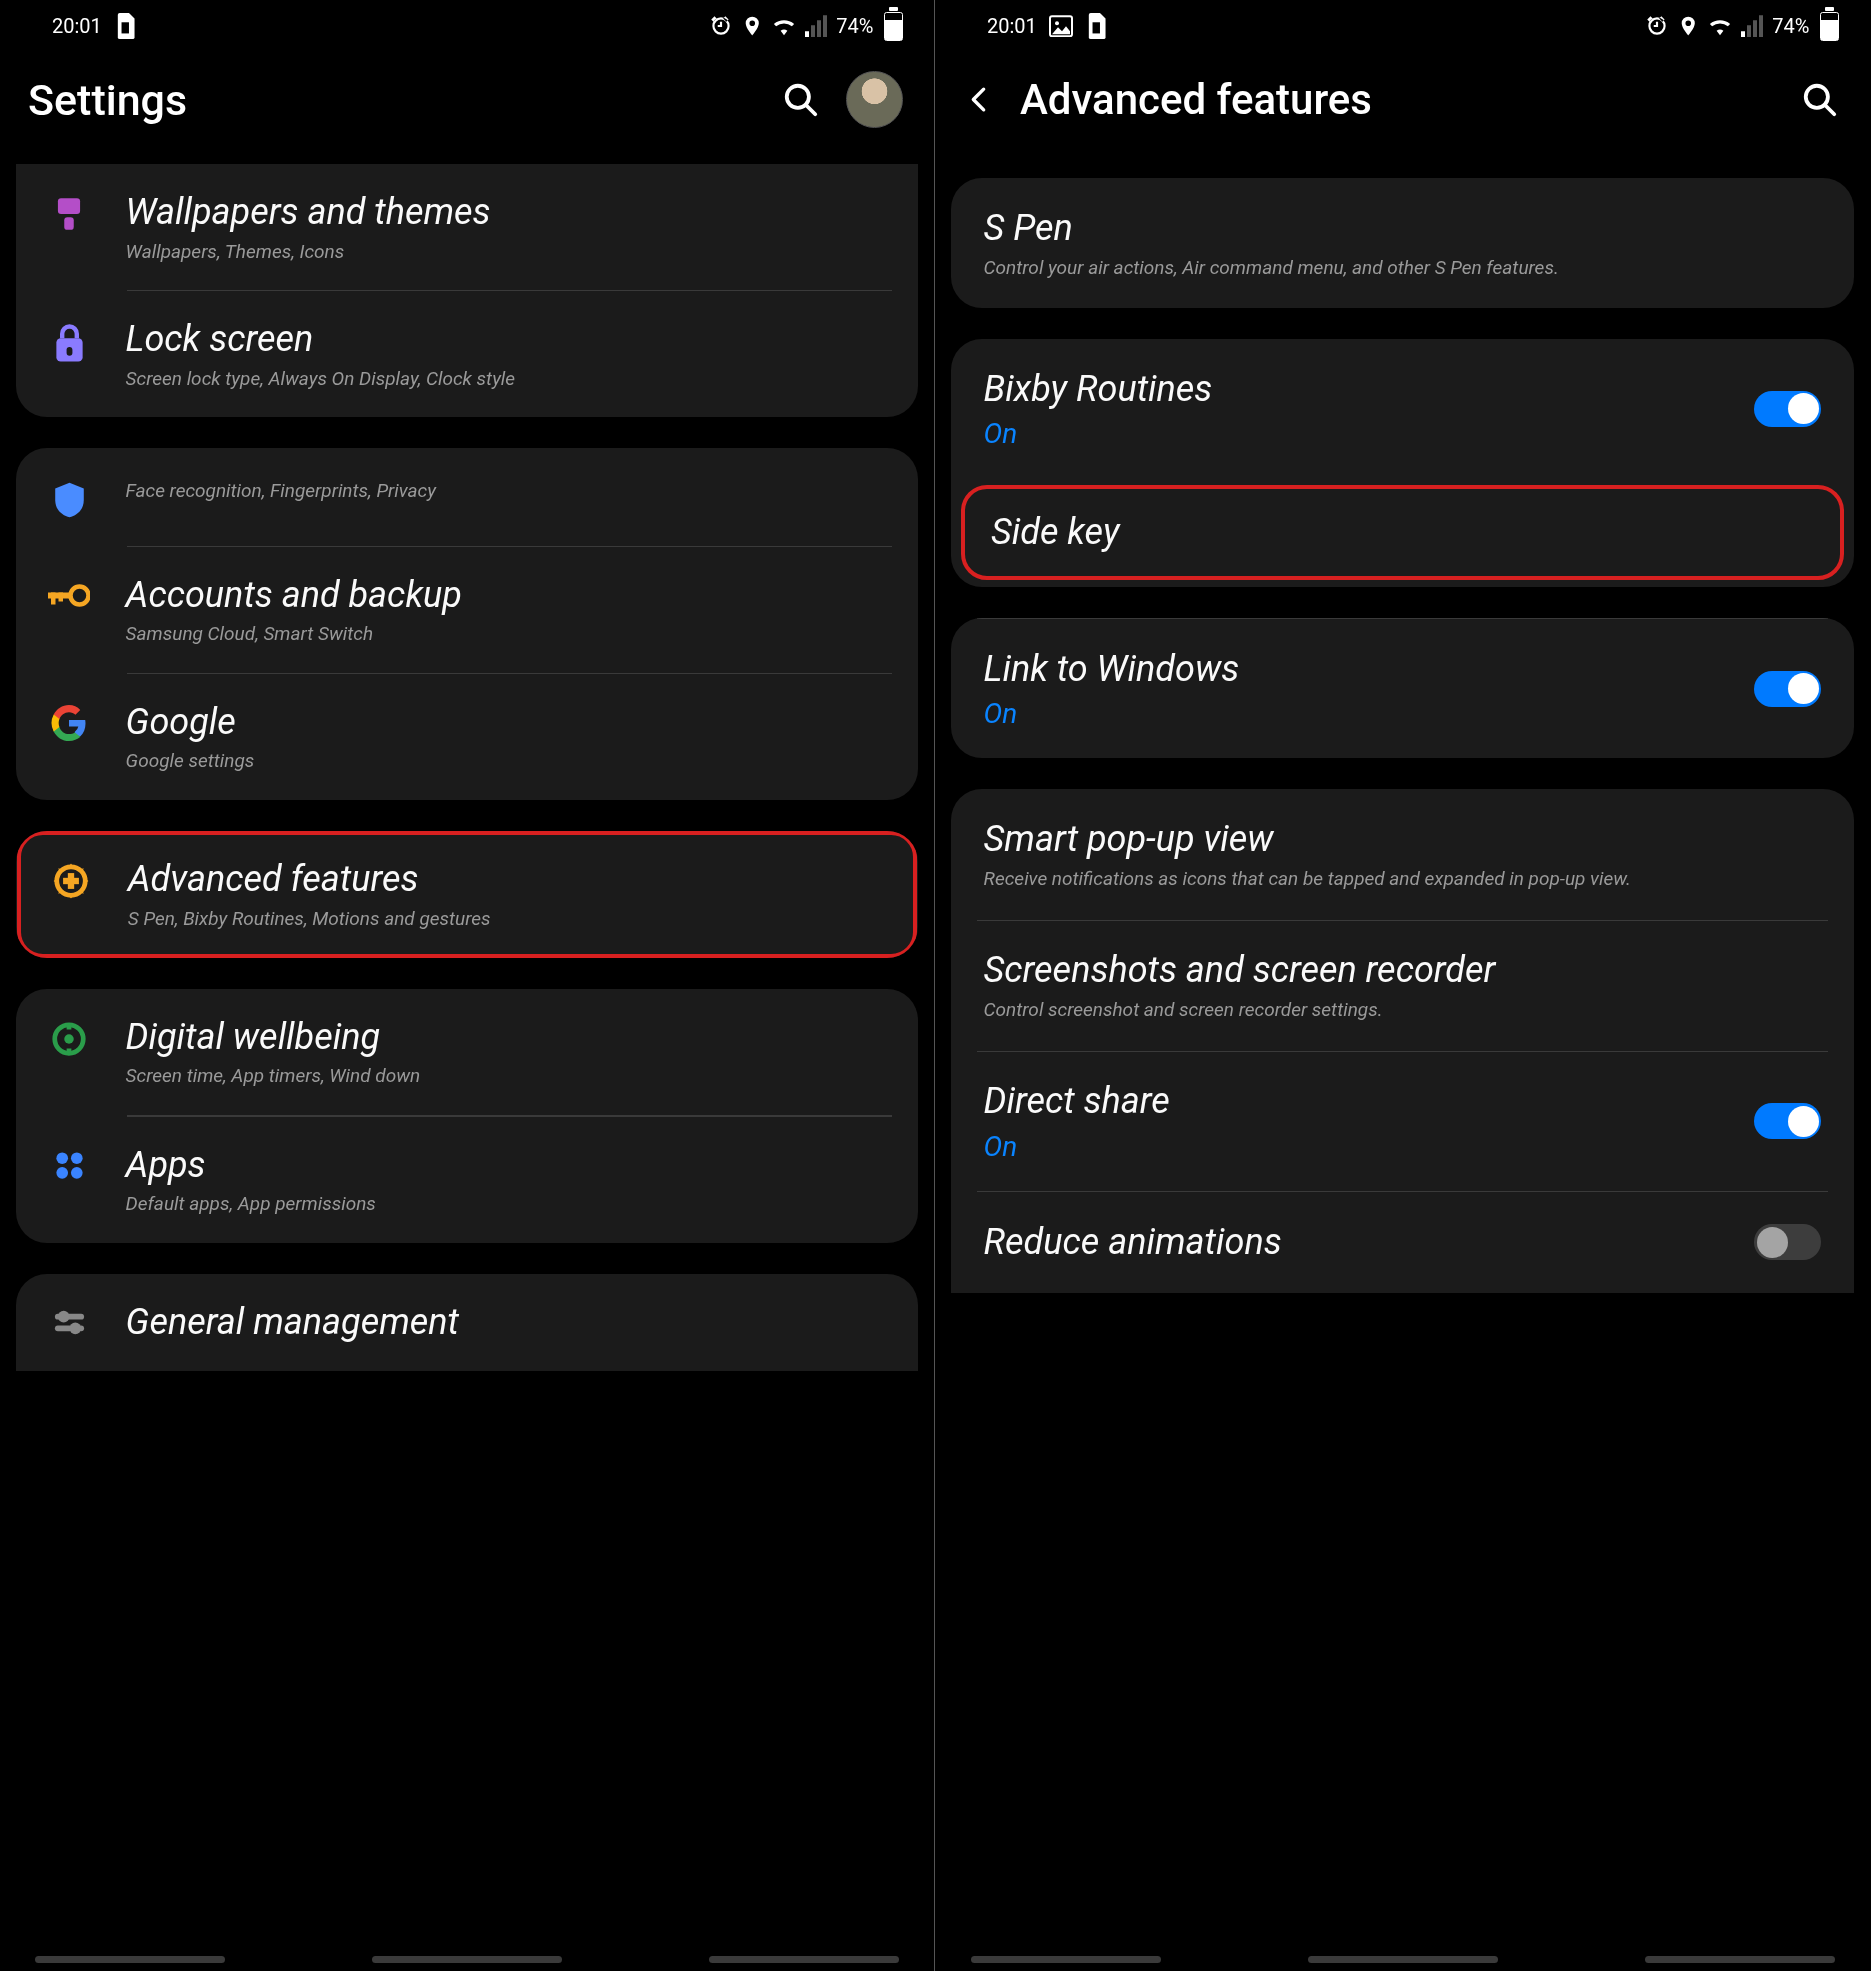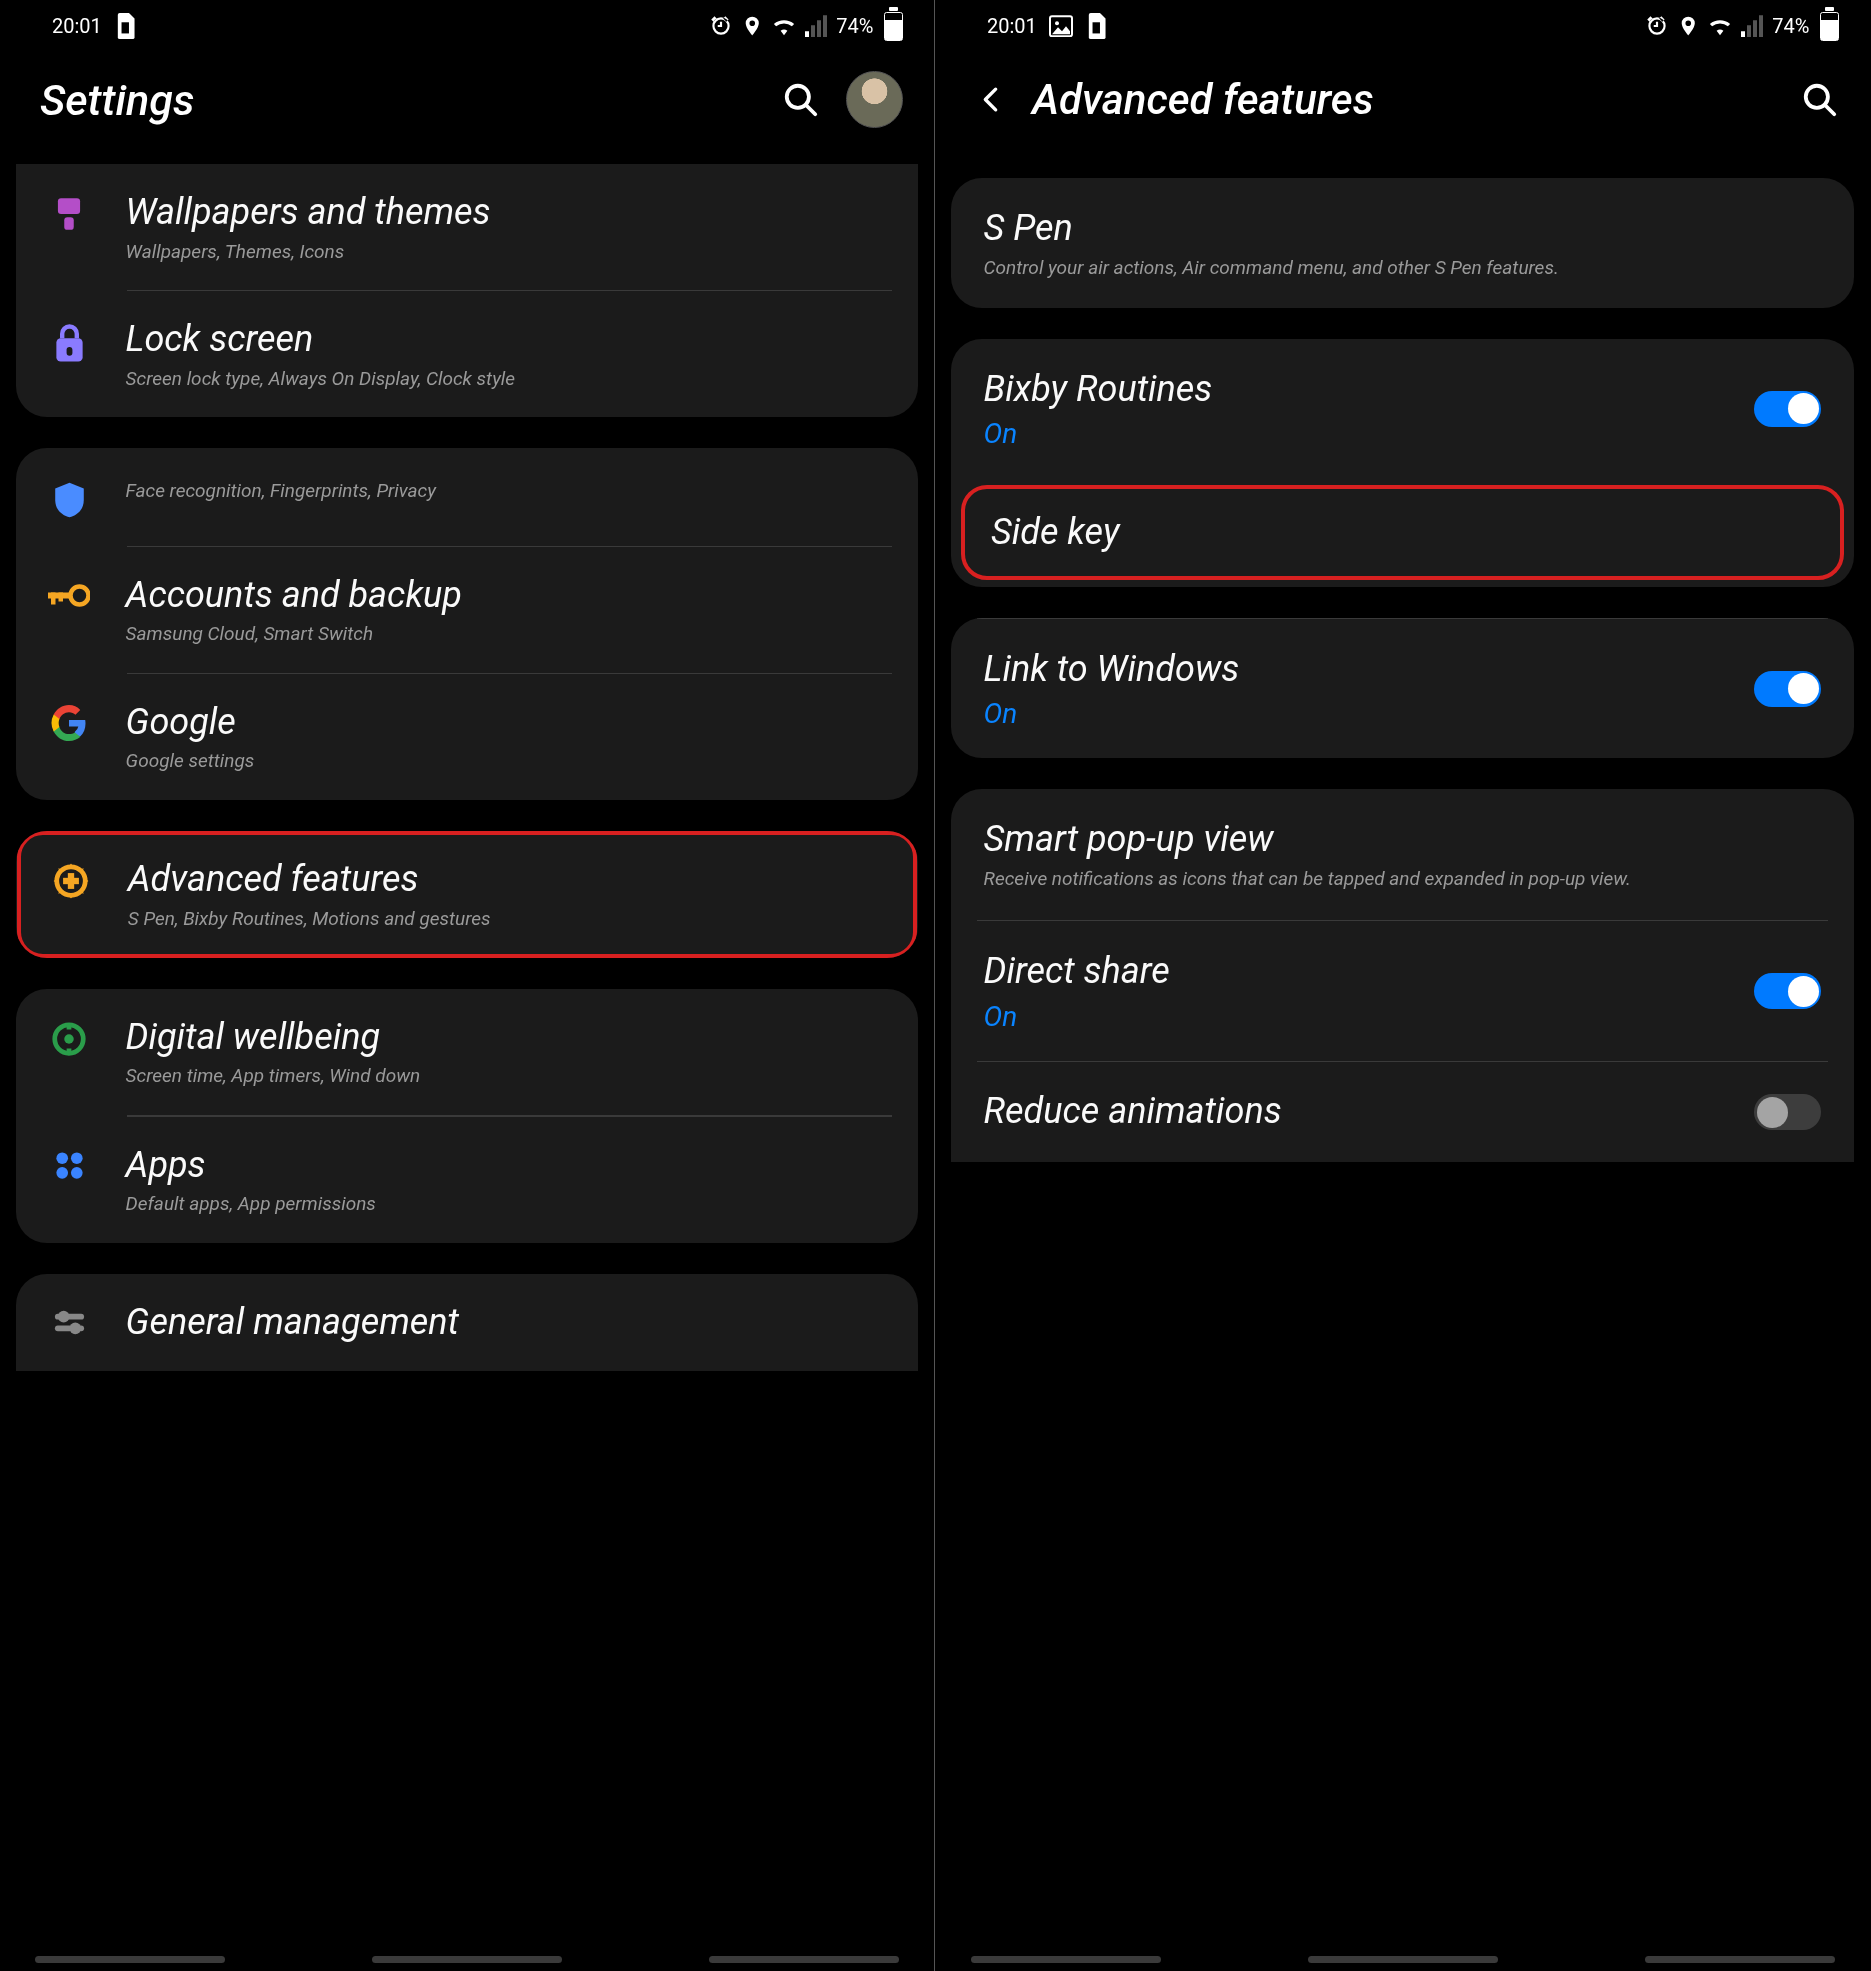--- a/index.html
+++ b/index.html
@@ -35,23 +35,22 @@
   .status-ico { display: inline-flex; align-items: center; }
   .battery-rect { width: 19px; height: 29px; border: 1.7px solid #fff; border-radius: 2.6px; position: relative; margin-left: 3.5px; }
   .battery-rect::before { content:""; position:absolute; top:-5.2px; left:4.3px; width:8.6px; height:3.5px; background:#fff; border-radius:0.9px;}
   .battery-rect::after { content:""; position:absolute; bottom:0; left:0; right:0; height:74%; background:#fff; }
 
   
   .header {
     height: 95px;
     display: flex;
     align-items: center;
-    padding: 0 31px 0 40px;
+    padding: 0 31px 0 28px;
     color: #fff;
-    font-style: italic;
   }
   .header-title { font-size: 43px; font-weight: 500; flex: 1; }
   .header-title.sub { font-size: 42px; }
   .header .back { margin-right: 26px; }
   .header .search { margin-left: auto; }
   .avatar {
     width: 57px; height: 57px; border-radius: 50%;
     background: radial-gradient(circle at 50% 35%, #d9c2a6 0 28%, #6a6a58 29% 100%);
     margin-left: 26px;
     border: 0.9px solid #555;
@@ -433,20 +432,26 @@
     </div>
 
     <div class="group cut-bottom" style="margin-bottom:-35px;">
       <div class="row no-icon" style="align-items:center;">
         <div class="text-slot">
           <div class="title">Smart pop-up view</div>
           <div class="sub">Receive notifications as icons that can be tapped and expanded in pop-up view.</div>
         </div>
       </div>
       <div class="divider full"></div>
+      <div class="row no-icon" style="align-items:flex-start;">
+        <div class="text-slot">
+          <div class="title">Screenshots and screen recorder</div>
+          <div class="sub">Control screenshot and screen recorder settings.</div>
+        </div>
+      </div>
       <div class="divider full"></div>
       <div class="row no-icon">
         <div class="text-slot">
           <div class="title">Direct share</div>
           <div class="status-on">On</div>
         </div>
         <div class="toggle"></div>
       </div>
       <div class="divider full"></div>
       <div class="row no-icon">

